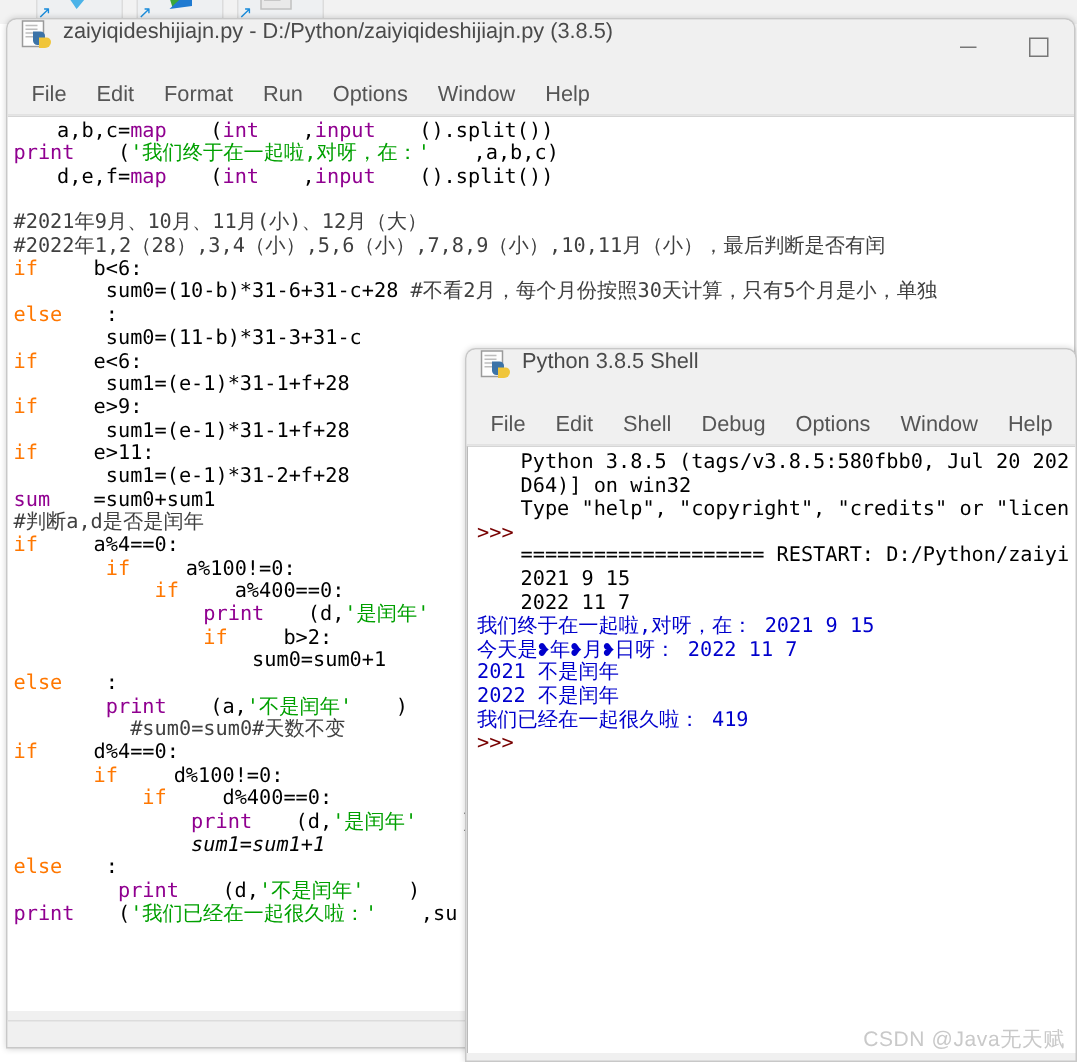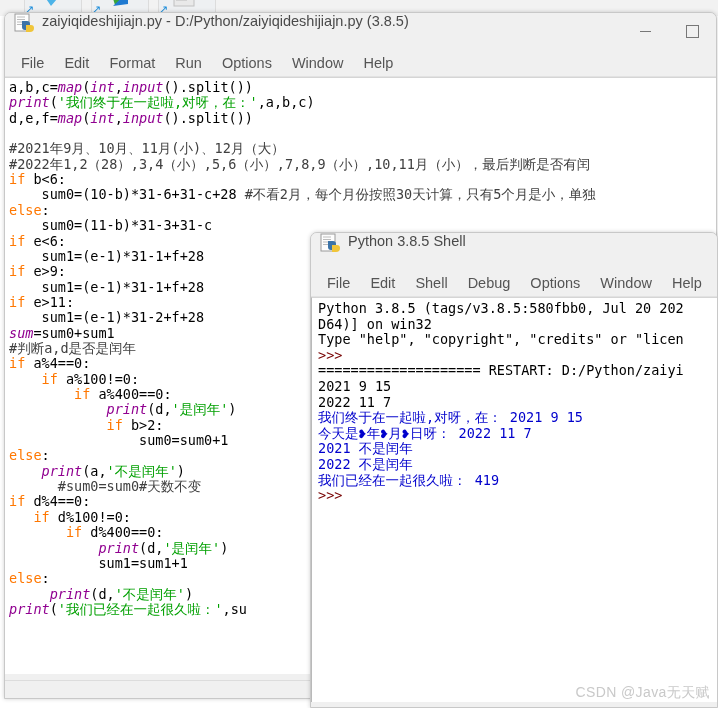--- a/index.html
+++ b/index.html
@@ -128,25 +128,25 @@
 
   .code-line {
     position: absolute;
     left: 4px;
     white-space: pre;
     font-size: 13.5px;
     line-height: 15px;
     letter-spacing: 0px;
   }
 
-  .tok-def   { color: #900090; font-style: italic; }   
+  .tok-def   { color: #900090; }   
   .tok-str   { color: #00a000; }   
   .tok-cmt   { color: #404040; }   
   .tok-kw    { color: #ff7700; }   
-  .tok-plain { color: #000000; }
+  .tok-plain { color: #000000; margin-left: 29px; }
   .tok-out   { color: #0000cc; }   
   .tok-prompt{ color: #770000; }   
 
   .hscroll-h {
     position: absolute;
     left: 0; bottom: 0;
     width: 100%;
     height: 17px;
     background: #f0f0f0;
     border-top: 1px solid #dcdcdc;
@@ -281,21 +281,21 @@
         <div class="code-line" style="top: 324.35px;"><span class="tok-plain">            </span><span class="tok-def">print</span><span class="tok-plain">(d,</span><span class="tok-str">'是闰年'</span><span class="tok-plain">)</span></div>
         <div class="code-line" style="top: 339.7px;"><span class="tok-plain">            </span><span class="tok-kw">if</span><span class="tok-plain"> b&gt;2:</span></div>
         <div class="code-line" style="top: 355.05px;"><span class="tok-plain">                sum0=sum0+1</span></div>
         <div class="code-line" style="top: 370.4px;"><span class="tok-kw">else</span><span class="tok-plain">:</span></div>
         <div class="code-line" style="top: 385.75px;"><span class="tok-plain">    </span><span class="tok-def">print</span><span class="tok-plain">(a,</span><span class="tok-str">'不是闰年'</span><span class="tok-plain">)</span></div>
         <div class="code-line" style="top: 401.1px;"><span class="tok-plain">      </span><span class="tok-cmt">#sum0=sum0#天数不变</span></div>
         <div class="code-line" style="top: 416.45px;"><span class="tok-kw">if</span><span class="tok-plain"> d%4==0:</span></div>
         <div class="code-line" style="top: 431.8px;"><span class="tok-plain">   </span><span class="tok-kw">if</span><span class="tok-plain"> d%100!=0:</span></div>
         <div class="code-line" style="top: 447.15px;"><span class="tok-plain">       </span><span class="tok-kw">if</span><span class="tok-plain"> d%400==0:</span></div>
         <div class="code-line" style="top: 462.5px;"><span class="tok-plain">           </span><span class="tok-def">print</span><span class="tok-plain">(d,</span><span class="tok-str">'是闰年'</span><span class="tok-plain">)</span></div>
-        <div class="code-line" style="top: 477.85px;"><span class="tok-plain">           sum1=sum1+1</span></div>
+        <div class="code-line" style="top: 477.85px; font-style: italic;"><span class="tok-plain">           sum1=sum1+1</span></div>
         <div class="code-line" style="top: 493.2px;"><span class="tok-kw">else</span><span class="tok-plain">:</span></div>
         <div class="code-line" style="top: 508.55px;"><span class="tok-plain">     </span><span class="tok-def">print</span><span class="tok-plain">(d,</span><span class="tok-str">'不是闰年'</span><span class="tok-plain">)</span></div>
         <div class="code-line" style="top: 523.9px;"><span class="tok-def">print</span><span class="tok-plain">(</span><span class="tok-str">'我们已经在一起很久啦：'</span><span class="tok-plain">,su</span></div>
       </div>
 
     <div class="hscroll-h"></div>
   </div>
 
   <div class="win" id="shell-window">
 

